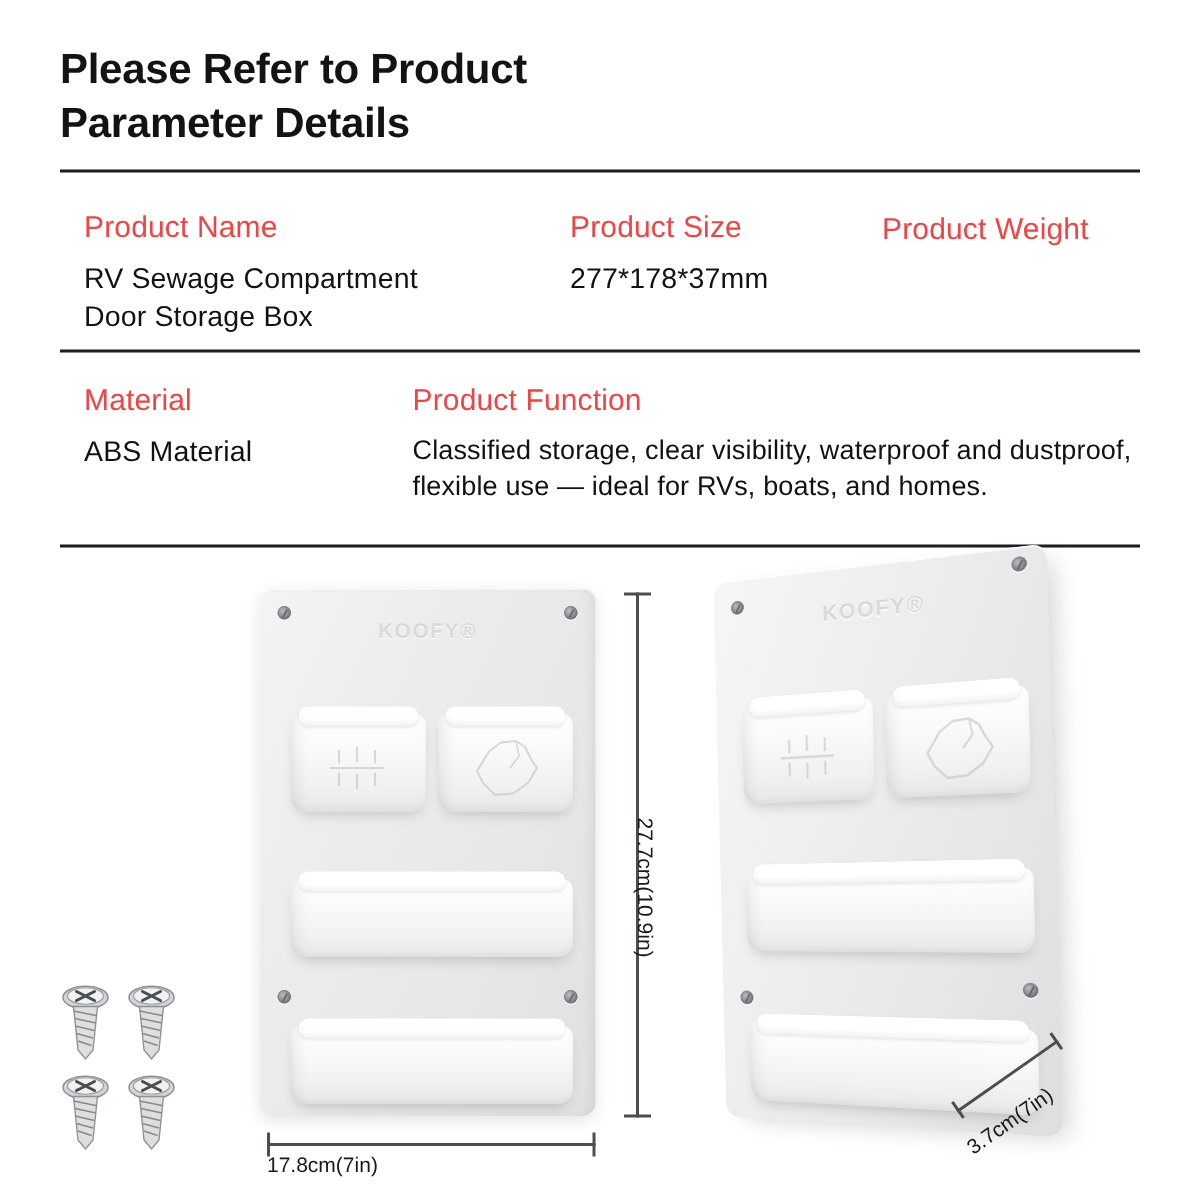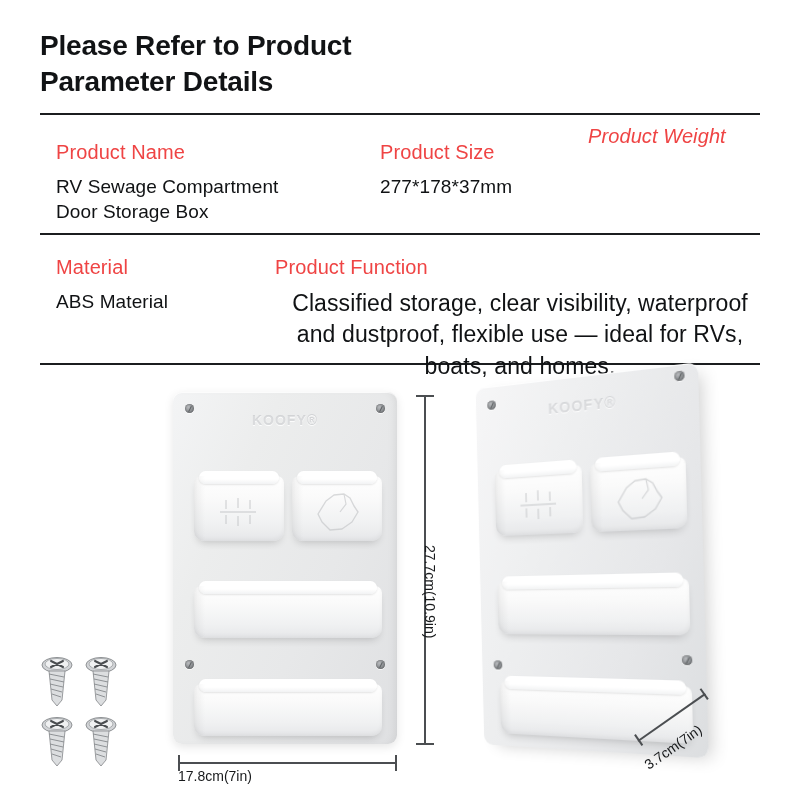--- a/index.html
+++ b/index.html
@@ -30,26 +30,26 @@
   .spec{ position:absolute; }
   .spec .spec-label{
     font-size:20px; font-weight:400; color:#ef4444; line-height:1.25;
     letter-spacing:0.1px;
   }
   .spec .spec-value{
     font-size:19px; font-weight:500; color:#101214; line-height:1.32;
     margin-top:9px; white-space:pre-line; letter-spacing:0.1px;
   }
   .spec .spec-value.desc{
-    font-size:23px; font-weight:400; line-height:1.36; margin-top:8px;text-align:center;
+    font-size:18px; font-weight:400; line-height:1.36; margin-top:8px;
   }
 
   #spec-name   { left:56px;  top:140px; width:300px; }
   #spec-size   { left:336px; top:140px; width:230px;margin-left:44px; }
-  #spec-weight { left:588px; top:124px; width:180px;font-style:italic; }
+  #spec-weight { left:588px; top:141px; width:180px; }
   #spec-material{ left:56px; top:255px; width:210px; }
   #spec-function{ left:275px; top:255px; width:490px; }
 
   
   .product-area{ position:absolute; left:0; top:372px; width:800px; height:428px; }
 
   
   .plate-front{
     position:absolute; left:173px; top:20px; width:224px; height:352px;
     background:linear-gradient(115deg,#f3f4f5 0%,#eceded 28%,#e7e8e9 62%,#dfe0e2 100%);

